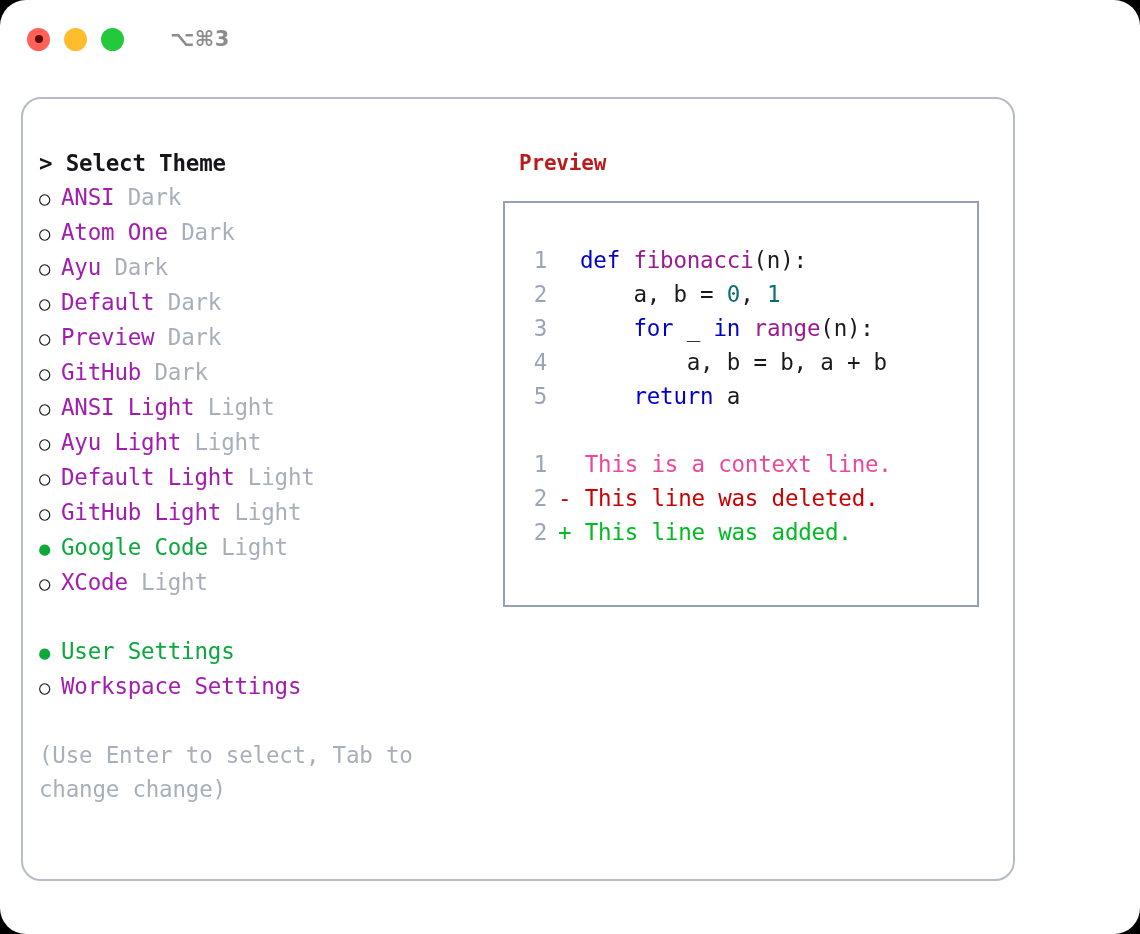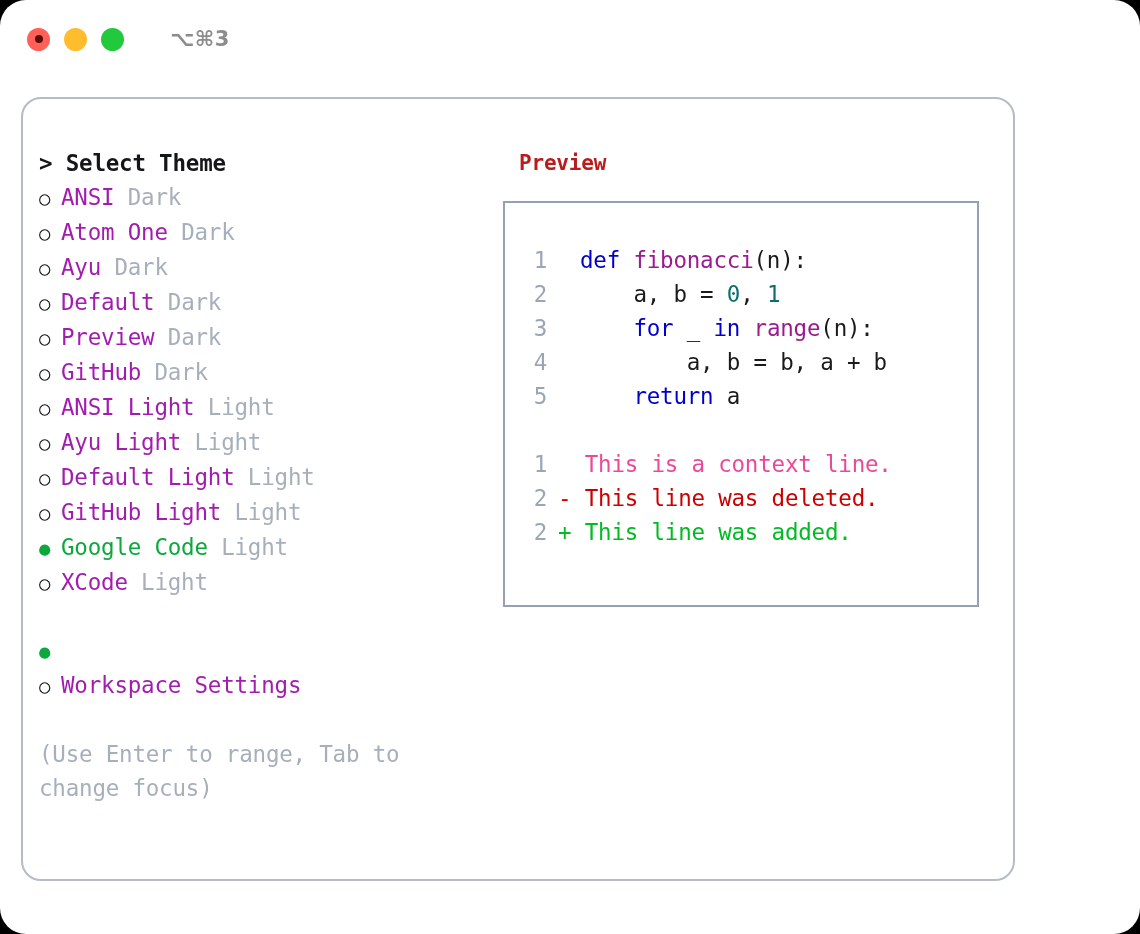--- a/index.html
+++ b/index.html
@@ -224,25 +224,25 @@
             <div class="opt"><span class="marker">○</span><span class="label">Default Light</span><span class="suffix"> Light</span></div>
             <div class="opt"><span class="marker">○</span><span class="label">GitHub Light</span><span class="suffix"> Light</span></div>
             <div class="opt selected"><span class="marker">●</span><span class="label">Google Code</span><span class="suffix"> Light</span></div>
             <div class="opt"><span class="marker">○</span><span class="label">XCode</span><span class="suffix"> Light</span></div>
           </div>
 
         <div class="group-gap"></div>
 
 
         <div class="opt-list" id="apply-list">
-            <div class="opt selected"><span class="marker">●</span></div>
+            <div class="opt selected"><span class="marker">●</span><span class="label">User Settings</span></div>
             <div class="opt"><span class="marker">○</span><span class="label">Workspace Settings</span></div>
           </div>
 
-        <div class="hint">(Use Enter to range, Tab to change focus)</div>
+        <div class="hint">(Use Enter to select, Tab to change change)</div>
       </div>
 
       <div class="right-col">
         <div class="preview-title">Preview</div>
 
         <div class="preview-box">
           <div id="code-block">
               <div class="code-line"><span class="gutter">1</span><span class="code-text"><span class="tok-kw">def </span><span class="tok-fn">fibonacci</span><span class="tok-pl">(n):</span></span></div>
               <div class="code-line"><span class="gutter">2</span><span class="code-text"><span class="tok-pl">    a, b = </span><span class="tok-num">0</span><span class="tok-pl">, </span><span class="tok-num">1</span></span></div>
               <div class="code-line"><span class="gutter">3</span><span class="code-text"><span class="tok-pl">    </span><span class="tok-kw">for</span><span class="tok-pl"> _ </span><span class="tok-kw">in</span><span class="tok-pl"> </span><span class="tok-fn">range</span><span class="tok-pl">(n):</span></span></div>

